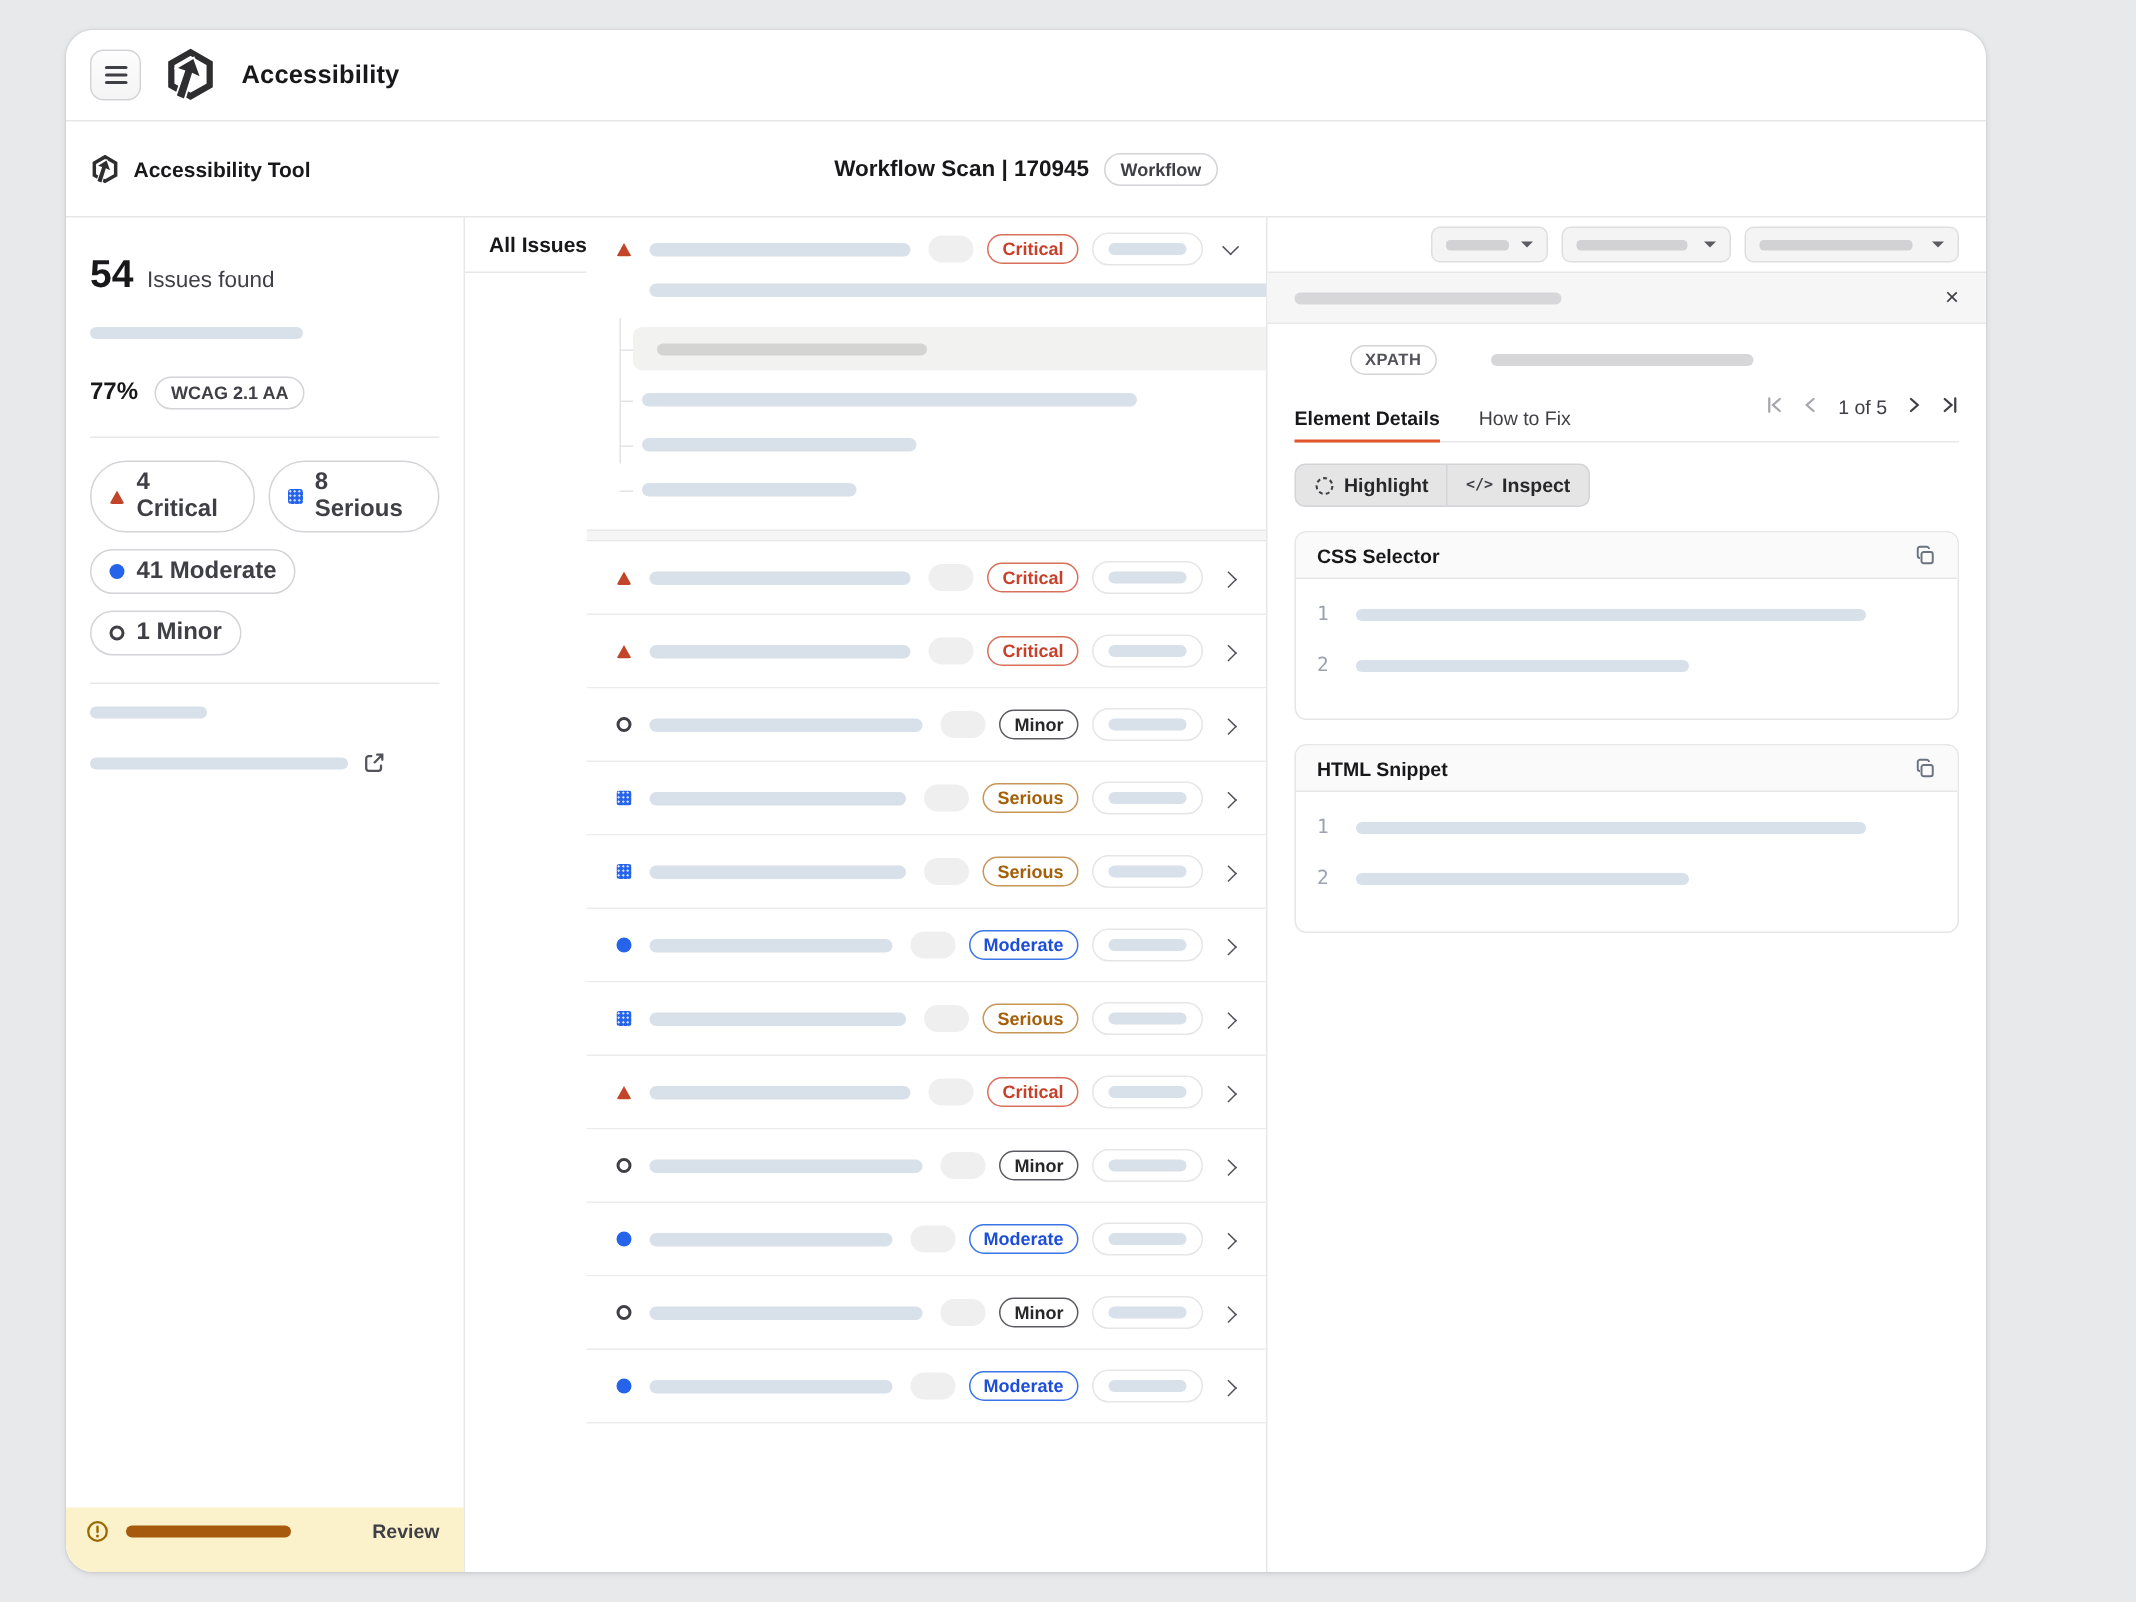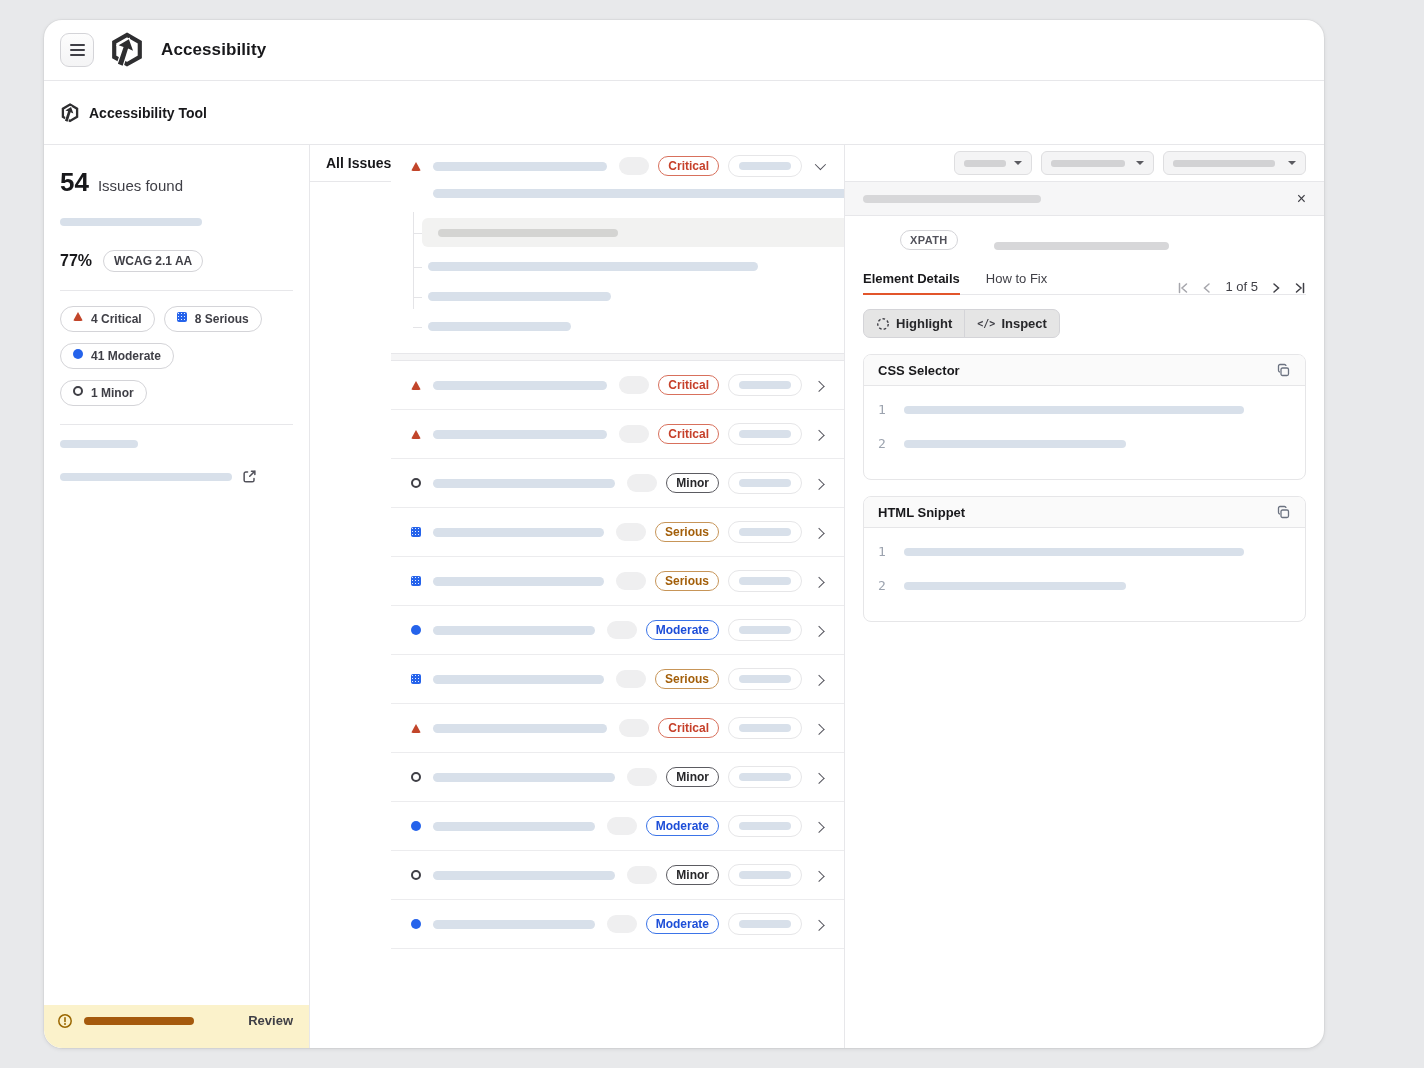--- a/index.html
+++ b/index.html
@@ -57,21 +57,21 @@
   .side-body{ padding:16px; }
   .count-row{ display:flex; align-items:baseline; gap:9px; margin-top:6px; }
   .count-num{ font-size:26px; font-weight:700; }
   .count-label{ font-size:15px; color:#3F3F46; }
   .progress-skel{ width:142px; height:8px; margin-top:20px; }
   .score-row{ display:flex; align-items:center; gap:11px; margin-top:20px; }
   .score{ font-size:16px; font-weight:700; }
   .divider{ border:none; border-top:1px solid var(--border); margin:18px 0 0; }
   .chips{ margin-top:15px; display:flex; flex-direction:column; gap:11px; }
   .chip-row{ display:flex; gap:9px; }
-  .chip{ display:inline-flex; align-items:flex-start; gap:8px; border:1px solid #D4D4D8; border-radius:999px; padding:5px 12px; font-size:12px; font-weight:600; color:#3F3F46; cursor:pointer; background:#fff; }
+  .chip{ display:inline-flex; align-items:center; gap:8px; border:1px solid #D4D4D8; border-radius:999px; padding:5px 12px; font-size:16px; font-weight:600; color:#3F3F46; cursor:pointer; background:#fff; }
   .side-skel1{ width:78px; height:8px; margin-top:15px; }
   .side-link-row{ display:flex; align-items:center; gap:10px; margin-top:17px; }
   .side-skel2{ width:172px; height:8px; }
 
   .sev-icon{ display:inline-block; flex:0 0 auto; }
   .sev-critical{ width:0; height:0; border-left:5.5px solid transparent; border-right:5.5px solid transparent; border-bottom:9.5px solid #C2452A; border-radius:2px; }
   .sev-serious{ width:10px; height:10px; border-radius:2px; background:var(--moderate); background-image:radial-gradient(rgba(255,255,255,.9) 0.7px, transparent 0.8px); background-size:3px 3px; }
   .sev-moderate{ width:10px; height:10px; border-radius:50%; background:var(--moderate); }
   .sev-minor{ width:10px; height:10px; border-radius:50%; border:2px solid #3F3F46; background:#fff; }
 
@@ -119,26 +119,26 @@
   .dd .caret{ margin-left:auto; width:0; height:0; border-left:4px solid transparent; border-right:4px solid transparent; border-top:4.5px solid #5B5B61; }
   .dd1{ width:78px; } .dd1 .skl{ width:42px; }
   .dd2{ width:113px; } .dd2 .skl{ width:74px; }
   .dd3{ width:143px; } .dd3 .skl{ width:102px; }
 
   .details-searchbar{ height:34px; background:#F6F6F7; border-bottom:1px solid var(--border); display:flex; align-items:center; padding:0 18px; flex:0 0 auto; }
   .details-searchbar .skl{ width:178px; height:8px; background:var(--skel-gray); }
   .close-x{ margin-left:auto; font-size:16px; color:#3F3F46; cursor:pointer; line-height:1; background:none; border:none; font-family:inherit; }
 
   .details-body{ padding:14px 18px; }
-  .xpath-row{ display:flex; align-items:flex-end; gap:36px;padding-left:37px; }
+  .xpath-row{ display:flex; align-items:center; gap:36px;padding-left:37px; }
   .xpath-pill{ border:1px solid #D4D4D8; border-radius:999px; padding:3px 9px; font-size:11px; font-weight:700; color:#52525B; letter-spacing:.4px; }
   .xpath-row .skl{ width:175px; height:8px; background:var(--skel-gray); }
 
   .detail-tabs{ margin-top:14px; border-bottom:1px solid var(--border); display:flex; gap:26px; height:31px; align-items:stretch; }
-  .pagination{ margin-left:auto; display:flex; align-items:flex-end; gap:12px; }
+  .pagination{ margin-left:auto; display:flex; align-items:flex-start; gap:12px; }
   .pg-btn{ background:none; border:none; padding:0; cursor:pointer; display:flex; align-items:center; }
   .pg-label{ font-size:13px; color:#3F3F46; }
 
   .actions-row{ margin-top:14px; }
   .seg-group{ display:inline-flex; border:1px solid #D4D4D8; border-radius:7px; background:#e5e5e5; overflow:hidden; }
   .seg-btn{ display:flex; align-items:center; gap:6px; padding:6px 12px; font-size:13px; font-weight:600; color:#27272A; cursor:pointer; background:none; border:none; font-family:inherit; }
   .seg-btn + .seg-btn{ border-left:1px solid #D4D4D8; }
   .inspect-glyph{ font-family:"DejaVu Sans Mono", monospace; font-size:10px; font-weight:700; color:#3F3F46; }
 
   .code-panel{ margin-top:16px; border:1px solid #E6E6E8; border-radius:8px; overflow:hidden; }
@@ -181,20 +181,24 @@
     </span>
     <span class="topbar-title">Accessibility</span>
   </div>
 
   <div class="subheader">
     <span class="toolname">
       <svg width="20" height="20" viewBox="0 0 36 38">
           <use href="#brand-mark"></use>
         </svg>
       <span>Accessibility Tool</span>
+    </span>
+    <span class="scan-center">
+      <span class="scan-title">Workflow Scan | 170945</span>
+      <span class="pill-badge">Workflow</span>
     </span>
   </div>
 
   <div class="main">
 
     <aside class="sidebar">
       <div class="side-body">
         <div class="count-row">
           <span class="count-num">54</span>
           <span class="count-label">Issues found</span>

